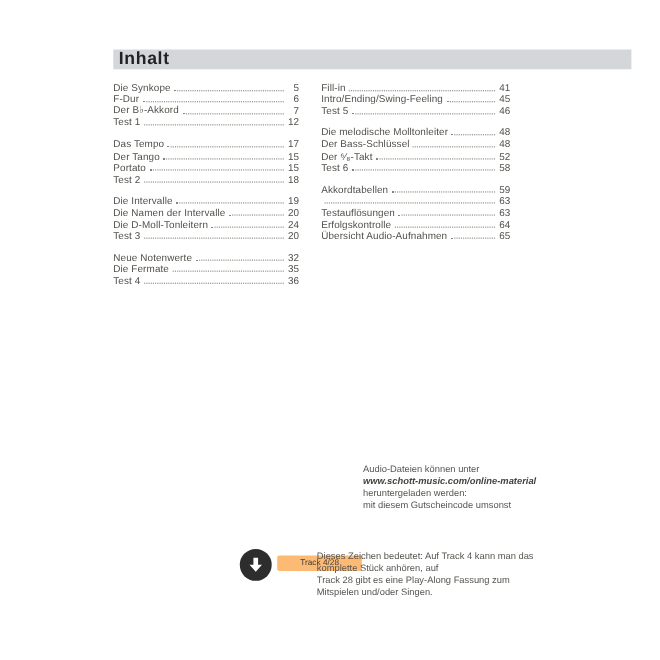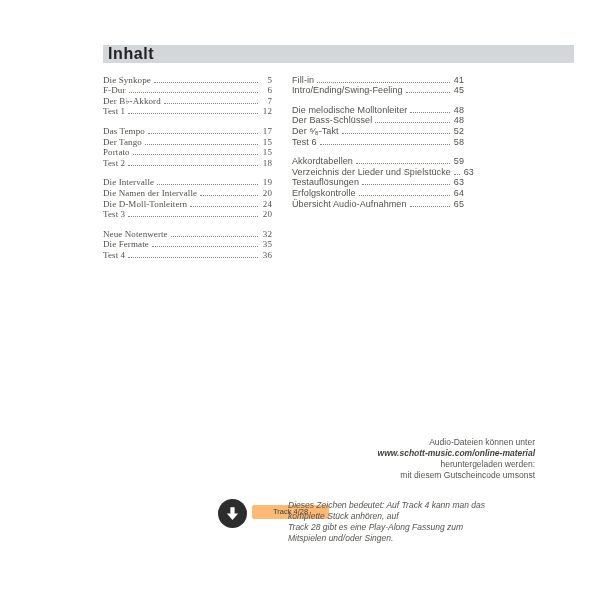--- a/index.html
+++ b/index.html
@@ -14,45 +14,45 @@
   }
   .header-title{
     position:absolute;left:5px;top:0;height:18px;line-height:18px;
     font-size:16px;font-weight:bold;color:#212226;letter-spacing:0.6px;
     white-space:nowrap;
   }
   .toc-col{
     position:absolute;top:74px;font-size:9px;letter-spacing:0.1px;
     color:#52504b;
   }
-  .toc-col-left{left:103px;width:169px;font-family:Liberation Serif, serif;}
+  .toc-col-left{left:103px;width:169px;}
   .toc-col-right{left:292px;width:172px;}
   .toc-group{margin-bottom:9px;}
   .toc-row{display:flex;align-items:flex-end;height:10.6px;}
   .toc-label{white-space:nowrap;}
   .toc-leader{flex:1;min-width:6px;border-bottom:1px dotted #87837c;margin:0 2px 2px 3px;}
   .toc-page{text-align:right;min-width:12px;white-space:nowrap;}
   .audio-note{
-    position:absolute;left:330px;top:437px;width:205px;
-    font-size:8.5px;line-height:10.9px;color:#56544f;text-align:right;
+    position:absolute;left:330px;top:421px;width:205px;
+    font-size:8.5px;line-height:10.9px;color:#56544f;
   }
   .audio-note .url-line{font-weight:bold;color:#44423e;font-style:italic;}
   .legend-icon{
     position:absolute;left:218px;top:499px;width:29px;height:29px;
     border-radius:50%;background:#2d2d2d;
     display:flex;align-items:center;justify-content:center;
   }
   .legend-badge{
     position:absolute;left:252px;top:505px;
     background:#fdba74;color:#3c3c3c;font-size:7.5px;line-height:8px;
     padding:3px 21px;border-radius:2px;white-space:nowrap;
   }
   .legend-text{
     position:absolute;left:288px;top:500px;width:240px;
-    font-size:8.5px;line-height:11px;color:#56544f;font-style:italic;
+    font-size:8.5px;line-height:11px;color:#56544f;
   }
 </style>
 </head>
 <body>
 
 <div class="page">
 
   <div class="header-bar">
     <span class="header-title">Inhalt</span>
   </div>
@@ -147,20 +147,25 @@
         <div class="toc-row">
           <span class="toc-label">Fill-in</span>
           <span class="toc-leader"></span>
           <span class="toc-page">41</span>
         </div>
         <div class="toc-row">
           <span class="toc-label">Intro/Ending/Swing-Feeling</span>
           <span class="toc-leader"></span>
           <span class="toc-page">45</span>
         </div>
+        <div class="toc-row">
+          <span class="toc-label">Test 5</span>
+          <span class="toc-leader"></span>
+          <span class="toc-page">46</span>
+        </div>
       </div>
       <div class="toc-group">
         <div class="toc-row">
           <span class="toc-label">Die melodische Molltonleiter</span>
           <span class="toc-leader"></span>
           <span class="toc-page">48</span>
         </div>
         <div class="toc-row">
           <span class="toc-label">Der Bass-Schlüssel</span>
           <span class="toc-leader"></span>
@@ -177,21 +182,20 @@
           <span class="toc-page">58</span>
         </div>
       </div>
       <div class="toc-group">
         <div class="toc-row">
           <span class="toc-label">Akkordtabellen</span>
           <span class="toc-leader"></span>
           <span class="toc-page">59</span>
         </div>
         <div class="toc-row">
-          <span class="toc-label">Verzeichnis der Lieder und Spielstücke</span>
           <span class="toc-leader"></span>
           <span class="toc-page">63</span>
         </div>
         <div class="toc-row">
           <span class="toc-label">Testauflösungen</span>
           <span class="toc-leader"></span>
           <span class="toc-page">63</span>
         </div>
         <div class="toc-row">
           <span class="toc-label">Erfolgskontrolle</span>

